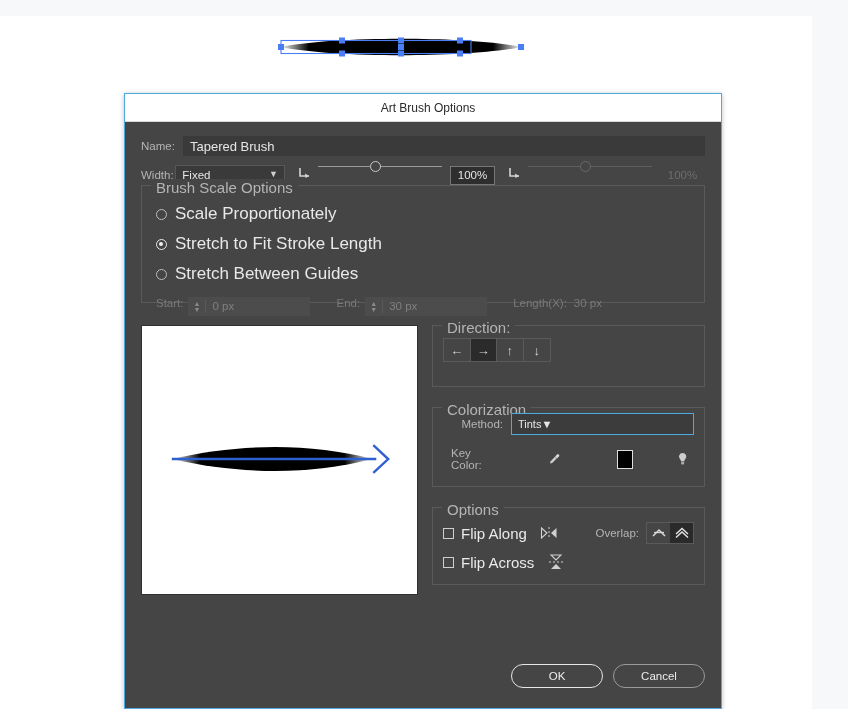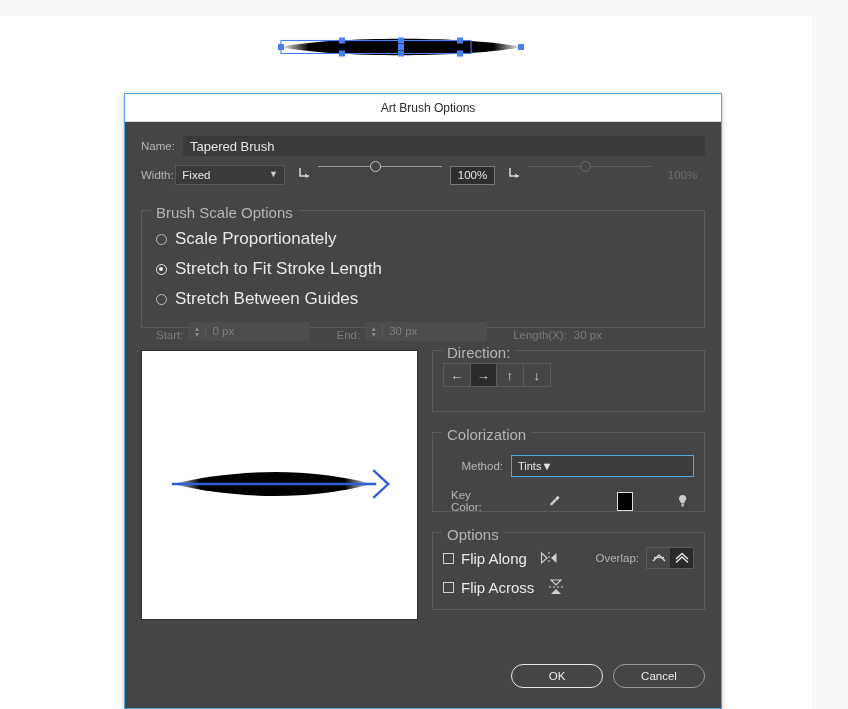--- a/index.html
+++ b/index.html
@@ -49,21 +49,21 @@
   #name-row { margin-bottom: 9px; }
   #name-row .lbl { width: 42px; }
   .field {
     background: #3a3a3a; border: 1px solid #3a3a3a;
     height: 20px; color: #e6e6e6; font-size: 13px;
     display: flex; align-items: center; padding: 0 6px;
   }
   #name-field { flex: 1; }
 
   
-  #width-row { margin-bottom: 25px; }
+  #width-row { margin-bottom: 0; }
   #width-row .lbl { width: 42px; }
   .select {
     width: 131px; height: 20px; background: #3a3a3a;
     border: 1px solid #575757; color: #e6e6e6; font-size: 11.5px;
     display: flex; align-items: center; padding: 0 6px;
     position: relative;
   }
   .select .chev {
     position: absolute; right: 6px; top: 50%;
     transform: translateY(-60%);
@@ -106,21 +106,21 @@
     border: 1.5px solid #bdbdbd; margin-right: 8px;
     position: relative; flex: none;
   }
   .radio.on { border-color: #e8e8e8; }
   .radio.on::after {
     content: ""; position: absolute; left: 2px; top: 2px;
     width: 4px; height: 4px; border-radius: 50%; background: #f0f0f0;
   }
   .radio-row .txt { color: #e8e8e8; font-size: 17px; }
 
-  #guide-row { display: flex; align-items: flex-end; margin-top: 13px; }
+  #guide-row { display: flex; align-items: flex-start; margin-top: 13px; }
   #guide-row .lbl-dim { margin-right: 5px; }
   .stepfield {
     background: #4c4c4c; height: 19px; width: 122px;
     display: flex; align-items: center; color: #808080; font-size: 11.5px;
   }
   .stepper {
     width: 13px; display: flex; flex-direction: column;
     align-items: center; justify-content: center; color: #8a8a8a;
     font-size: 7px; line-height: 6px; margin-left: 2px;
   }
@@ -137,21 +137,21 @@
   #dir-group { height: 62px; padding: 12px 10px 10px 10px; margin-bottom: 20px; }
   .dirbar { display: flex; border: 1px solid #5a5a5a; width: 108px; height: 24px; }
   .dirbtn {
     width: 27px; height: 22px; display: flex; align-items: center;
     justify-content: center; color: #d8d8d8; font-size: 13px;
     border-right: 1px solid #5a5a5a;
   }
   .dirbtn:last-child { border-right: none; }
   .dirbtn.on { background: #2b2b2b; }
 
-  #color-group { height: 80px; padding: 22px 10px 10px 10px; margin-bottom: 20px; }
+  #color-group { height: 80px; padding: 5px 10px 10px 10px; margin-bottom: 20px; }
   #method-row { display: flex; align-items: center; margin-bottom: 12px; }
   #method-row .lbl { width: 60px; text-align: right; margin-right: 8px; }
   #method-select {
     flex: 1; height: 22px; background: #3c3c3c;
     border: 1px solid #4fa8e0; color: #e6e6e6; font-size: 11px;
     display: flex; align-items: center; padding: 0 6px; position: relative;
   }
   #key-row { display: flex; align-items: center; gap: 44px; }
   #key-row .lbl { margin-right: 10px; }
   .swatch {

